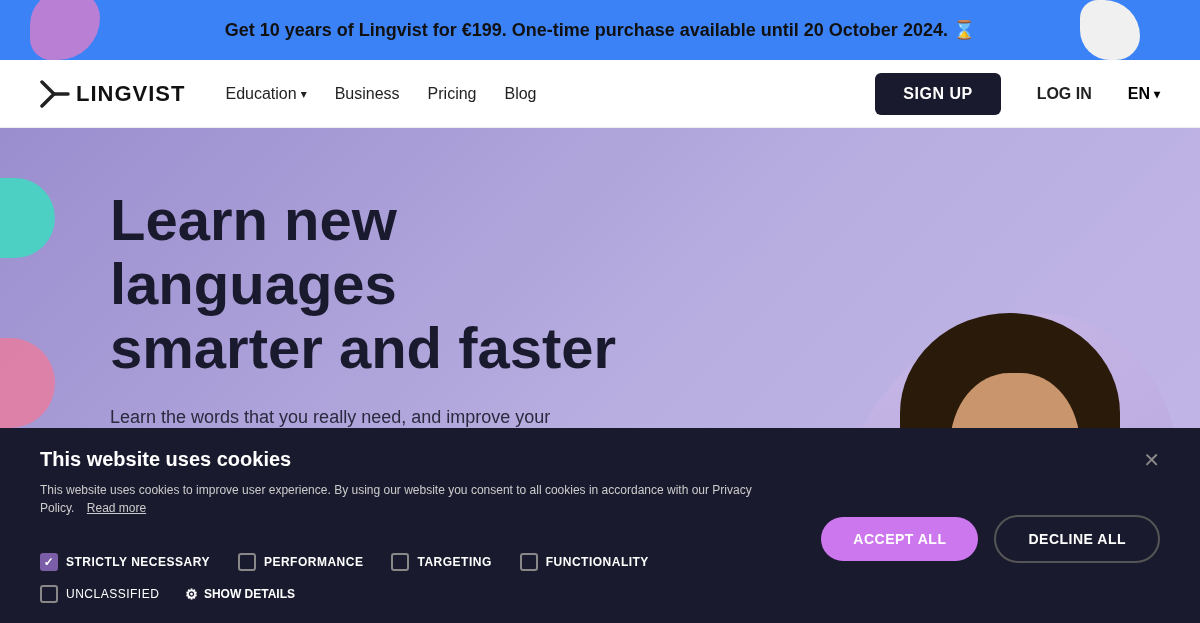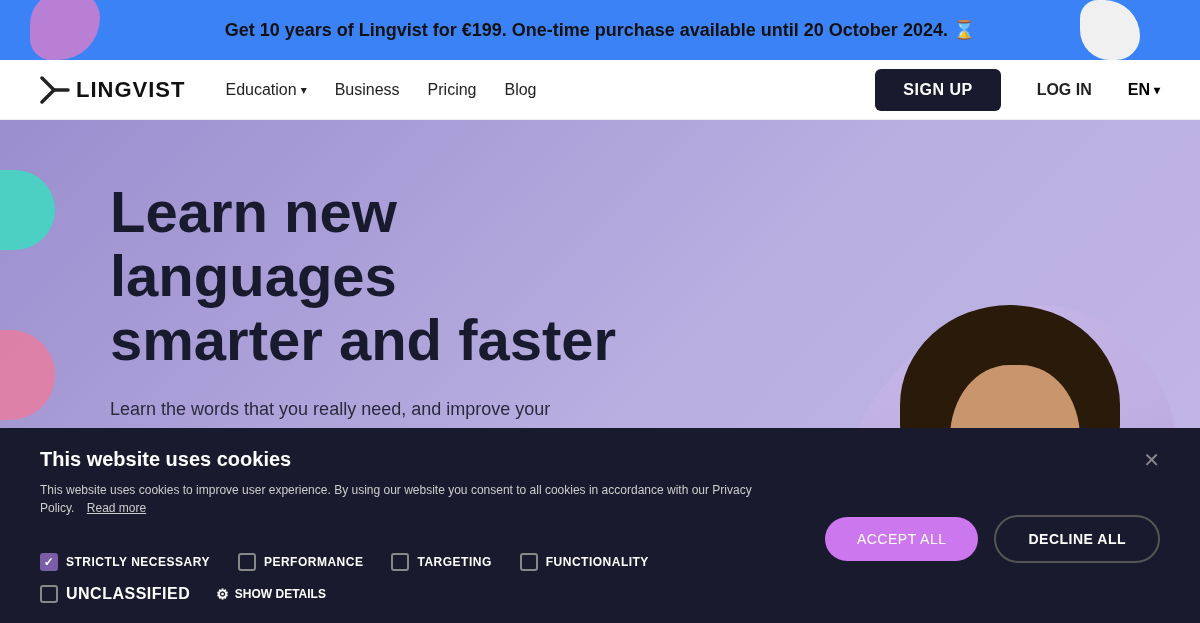--- a/index.html
+++ b/index.html
@@ -38,21 +38,21 @@
       background: #f0f0f0;
       border-radius: 30% 60% 40% 50%;
     }
 
     
     nav {
       background: #fff;
       display: flex;
       align-items: center;
       padding: 0 40px;
-      height: 60px;
+      height: 68px;
       border-bottom: 1px solid #eee;
     }
     .logo {
       display: flex;
       align-items: center;
       gap: 6px;
       margin-right: 40px;
       text-decoration: none;
     }
     .logo-icon {
@@ -334,22 +334,22 @@
     }
     .cookie-bottom {
       display: flex;
       align-items: center;
       gap: 16px;
     }
     .cookie-unclassified {
       display: flex;
       align-items: center;
       gap: 8px;
-      font-size: 16px;
-      font-weight: 700;
+      font-size: 12px;
+      font-weight: 400;
       letter-spacing: 0.5px;
       text-transform: uppercase;
       color: #fff;
     }
     .show-details {
       display: flex;
       align-items: center;
       gap: 6px;
       font-size: 12px;
       font-weight: 600;
@@ -371,21 +371,21 @@
       display: flex;
       gap: 16px;
       align-items: center;
     }
     .btn-accept {
       background: #cc77ee;
       color: #fff;
       border: none;
       padding: 14px 32px;
       font-size: 14px;
-      font-weight: 400;
+      font-weight: 700;
       border-radius: 30px;
       cursor: pointer;
       letter-spacing: 0.5px;
       white-space: nowrap;
     }
     .btn-decline {
       background: transparent;
       color: #fff;
       border: 2px solid #555;
       padding: 14px 32px;

